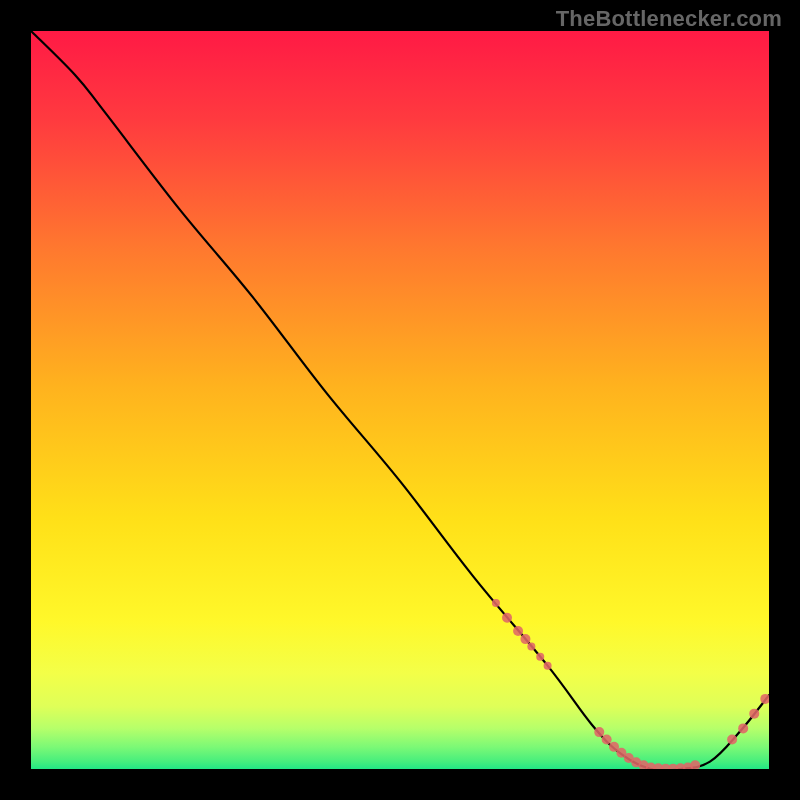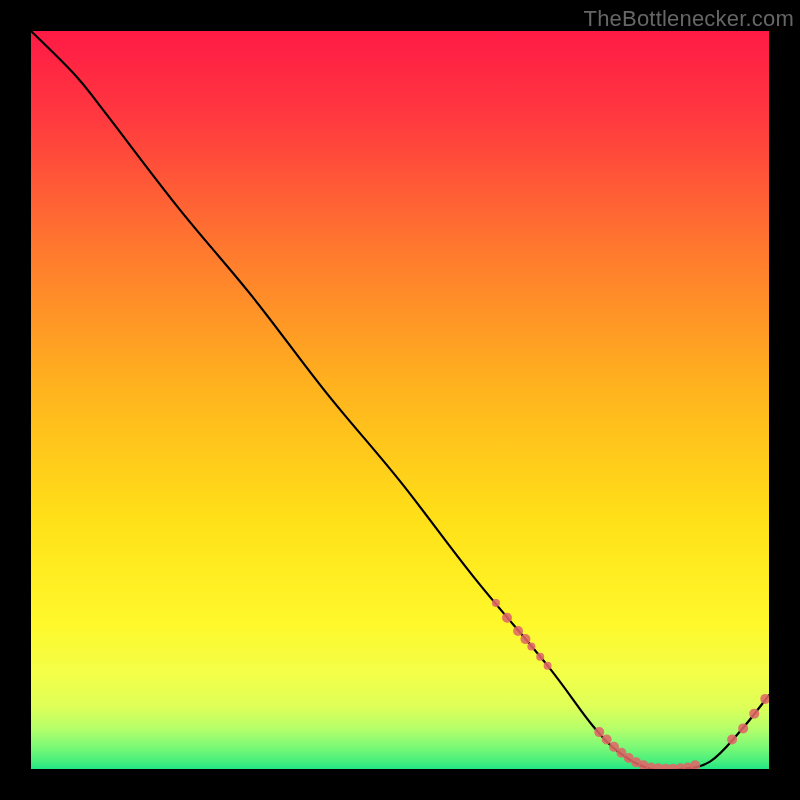--- a/index.html
+++ b/index.html
@@ -13,24 +13,24 @@
   }
   .frame {
     width: 800px;
     height: 800px;
     position: relative;
     background: #000;
   }
   .watermark {
     position: absolute;
     top: 6px;
-    right: 6px;
+    right: 18px;
     color: #666;
     font-size: 22px;
-    font-weight: 400;
+    font-weight: 700;
     z-index: 20;
     letter-spacing: 0.2px;
   }
   .plot {
     position: absolute;
     left: 31px;
     top: 31px;
     width: 738px;
     height: 738px;
     overflow: hidden;

